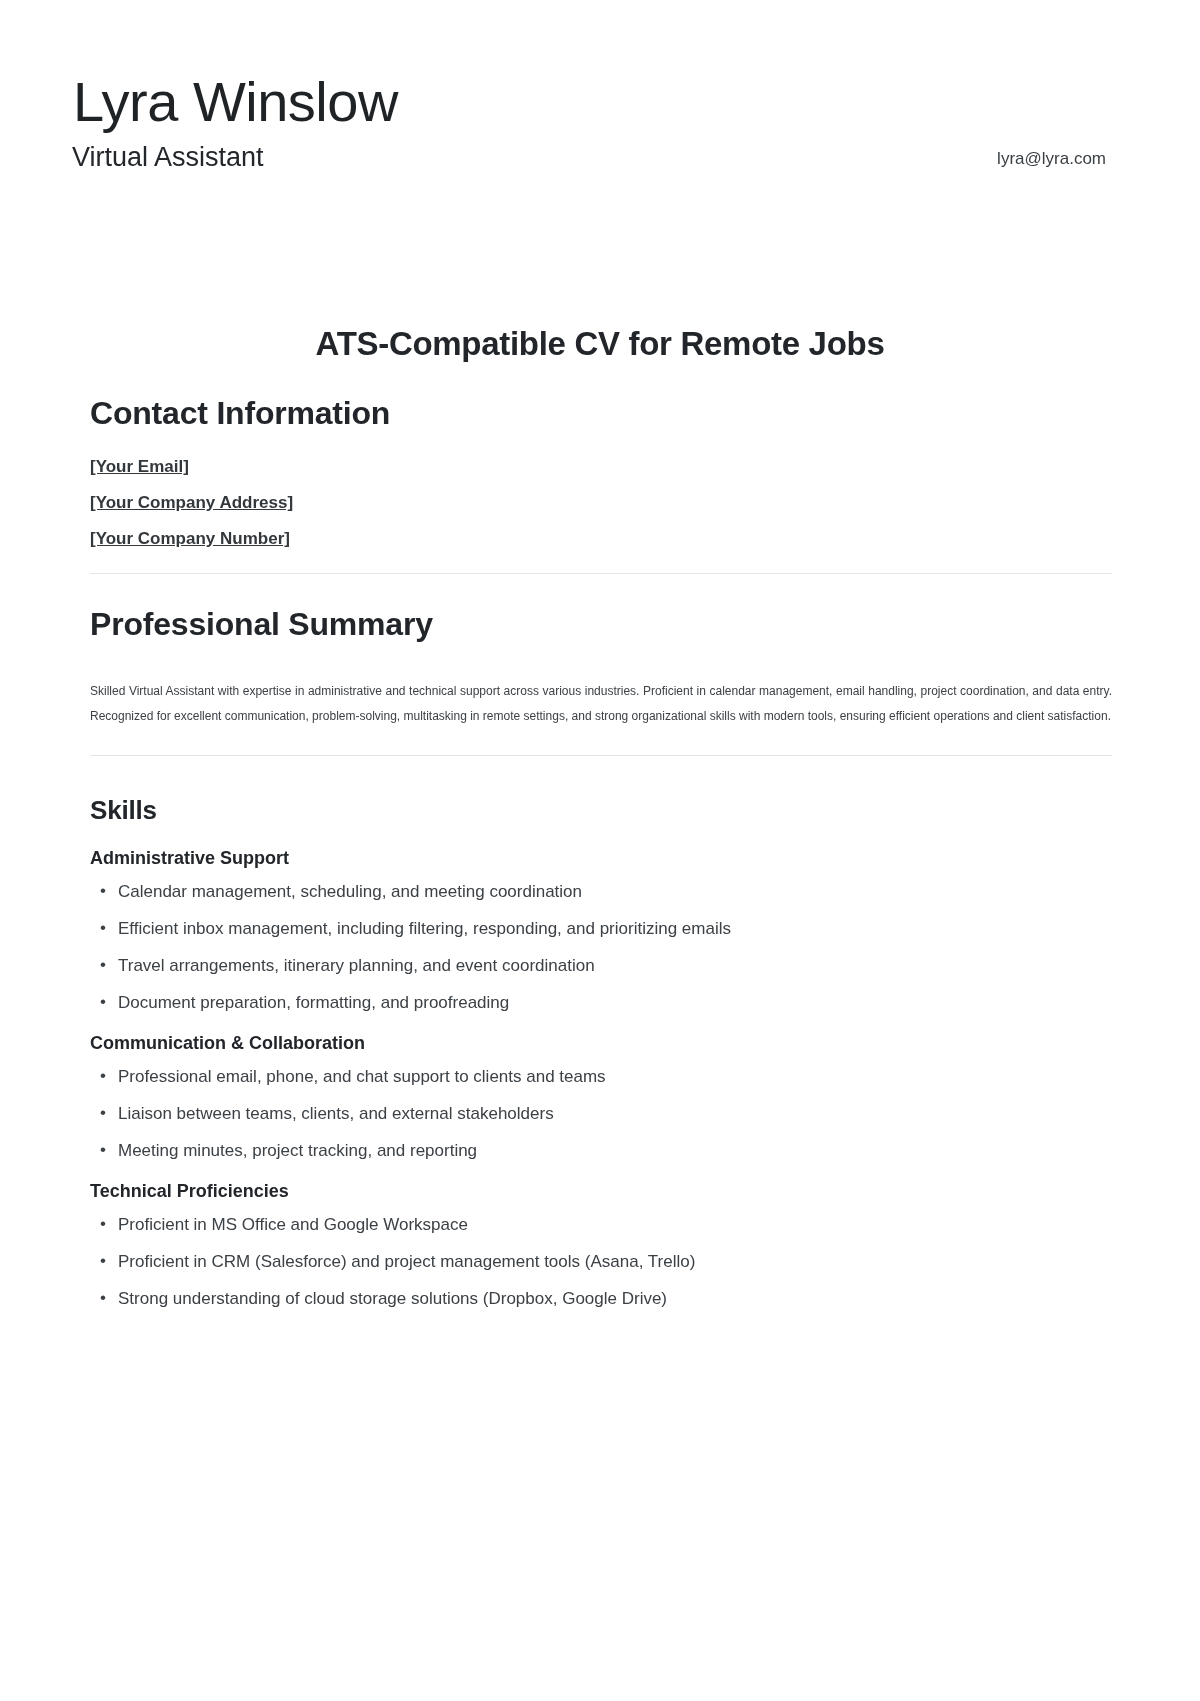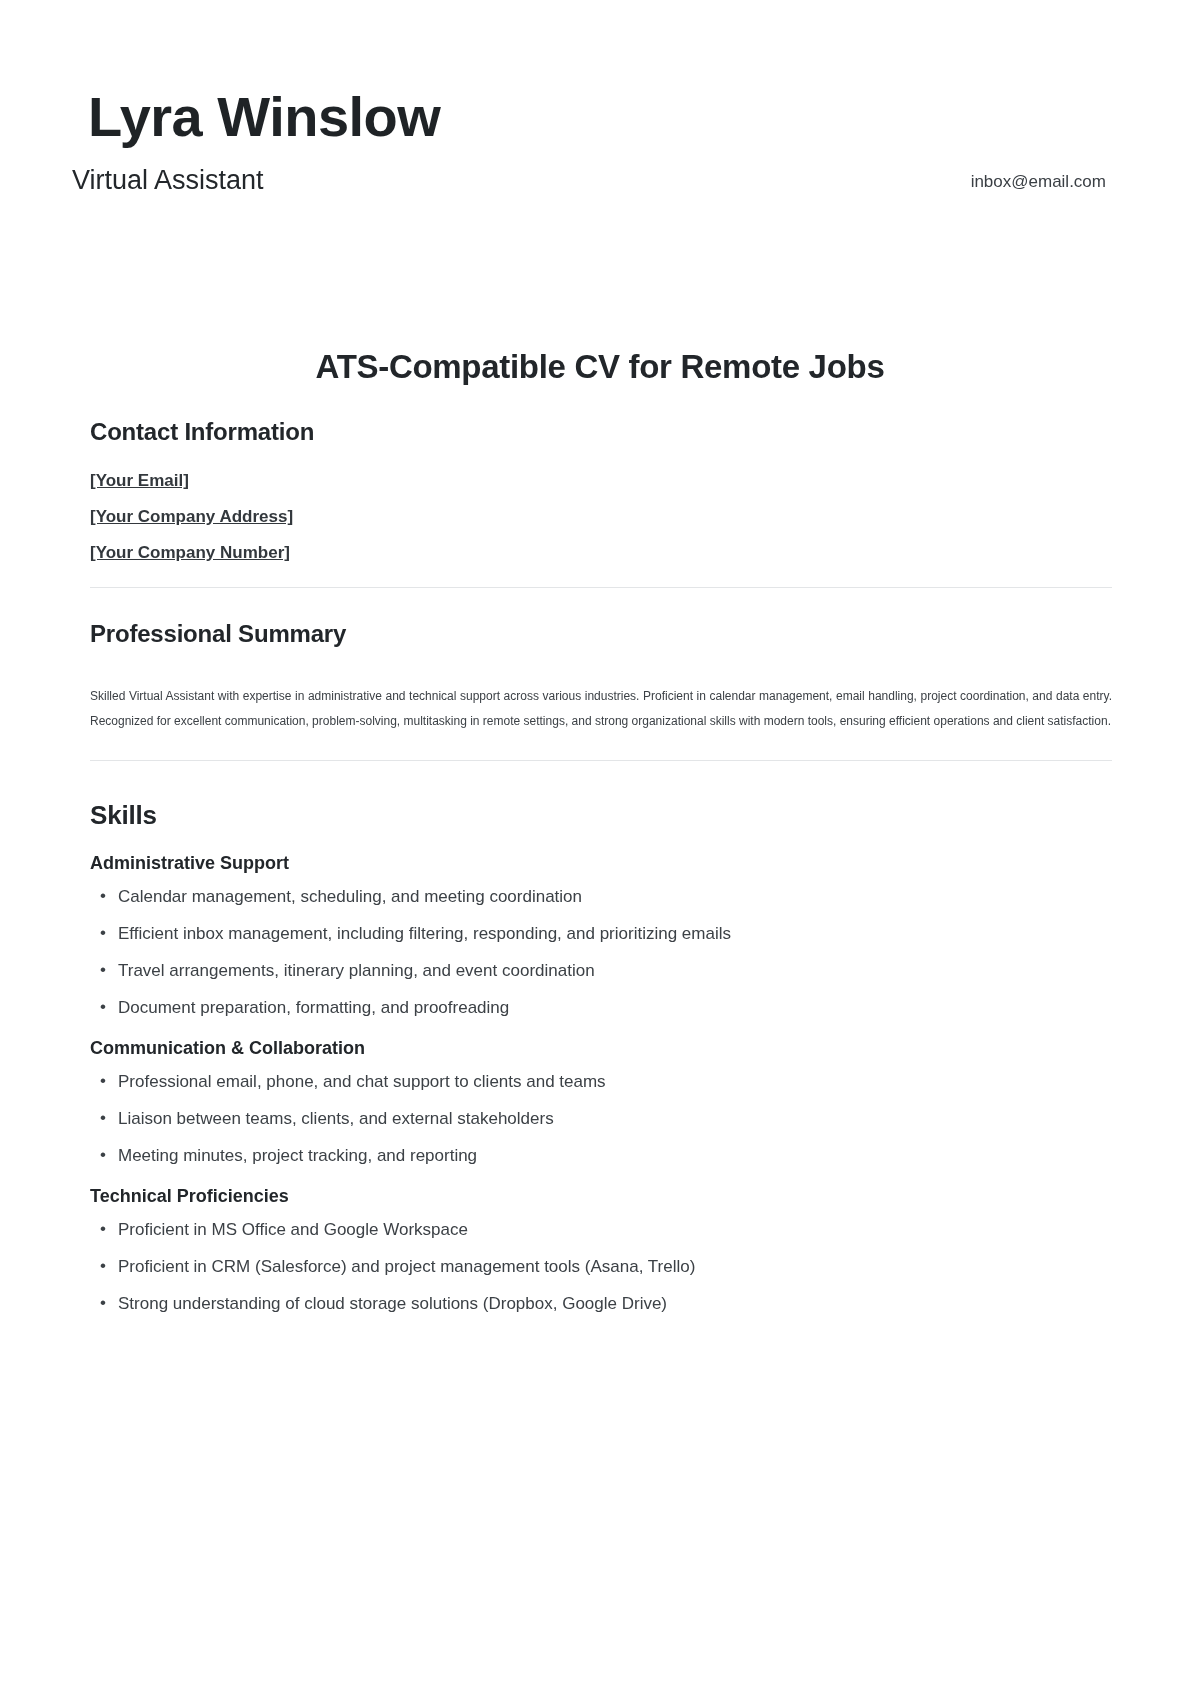--- a/index.html
+++ b/index.html
@@ -22,25 +22,25 @@
     padding: 0;
   }
 
   
   .header {
     padding: 70px 90px 0 72px;
     display: block;
   }
   .name {
     font-size: 56px;
-    font-weight: 700;
+    font-weight: 400;
     letter-spacing: -0.5px;
     color: #1f2326;
     line-height: 1.1;
-    margin: 16px;
+    margin: 1px;
   }
   .header-row {
     display: flex;
     align-items: flex-end;
     justify-content: space-between;
     margin-top: 8px;
   }
   .role {
     font-size: 27px;
     font-weight: 400;
@@ -62,21 +62,21 @@
     color: #22262a;
     margin: 152px 0 0 0;
     letter-spacing: -0.3px;
   }
 
   .content {
     padding: 0 88px 0 90px;
   }
 
   .section-heading {
-    font-size: 24px;
+    font-size: 32px;
     font-weight: bold;
     color: #22262a;
     margin: 32px 0 0 0;
     letter-spacing: -0.2px;
   }
   .section-heading.skills-heading {
     font-size: 26px;
     margin-top: 39px;
   }
 
@@ -138,21 +138,21 @@
 </style>
 </head>
 <body>
 
 <div class="page">
 
   <div class="header">
     <h1 class="name">Lyra Winslow</h1>
     <div class="header-row">
       <div class="role">Virtual Assistant</div>
-      <div class="email">inbox@email.com</div>
+      <div class="email">lyra@lyra.com</div>
     </div>
   </div>
 
   <div class="doc-title">ATS-Compatible CV for Remote Jobs</div>
 
   <div class="content">
 
     <h2 class="section-heading">Contact Information</h2>
     <div class="contact-lines">
       <div class="contact-line">[Your Email]</div>

